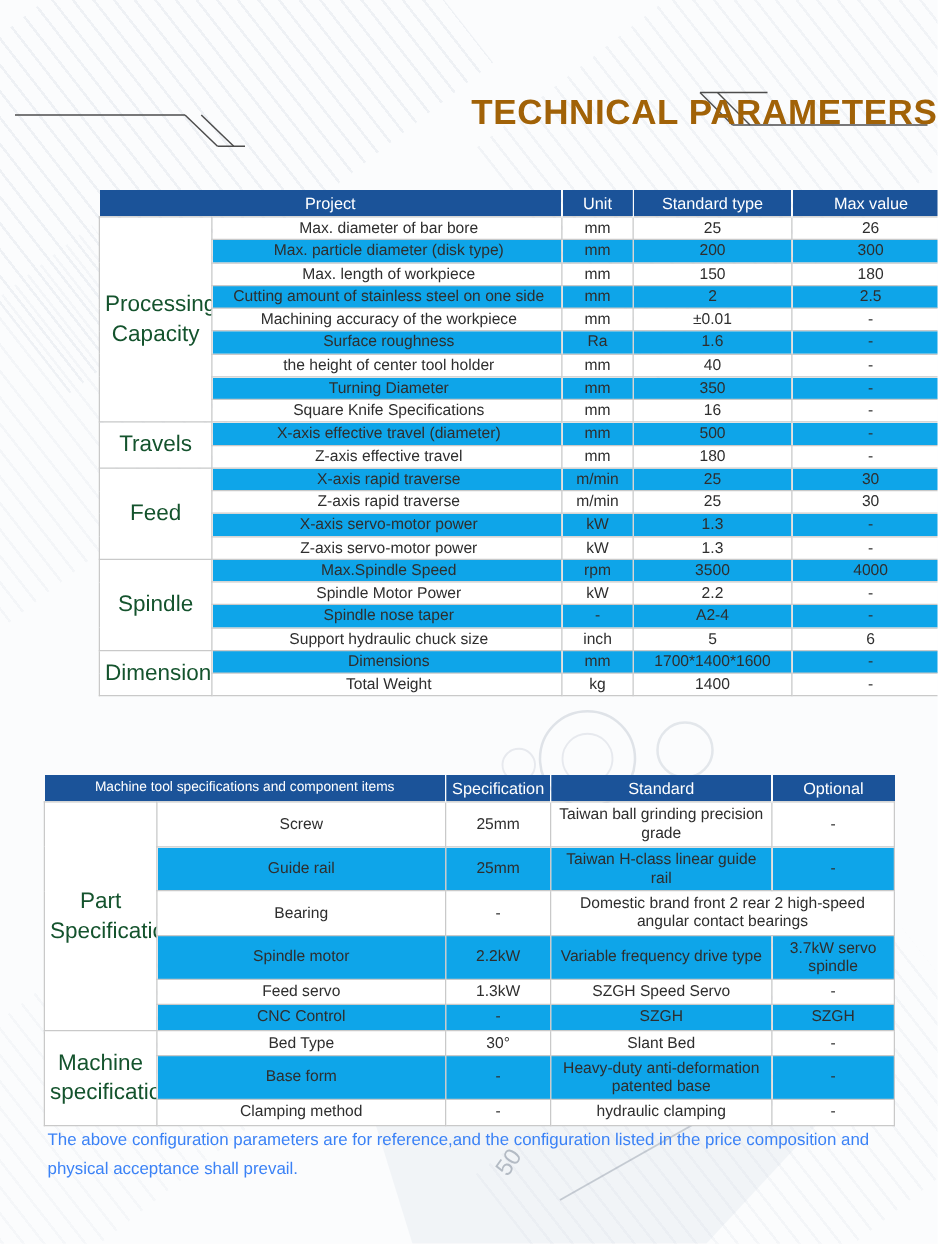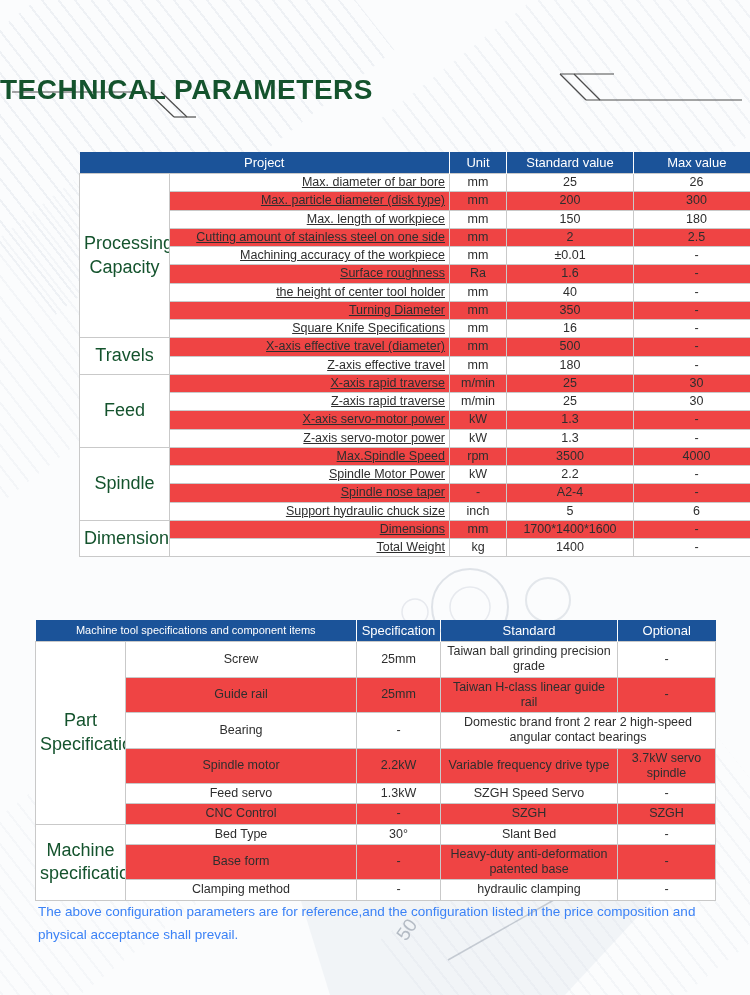--- a/index.html
+++ b/index.html
@@ -15,40 +15,40 @@
   .hatch.h1{top:-50px; left:-70px; width:430px; height:260px; transform:rotate(-38deg);}
   .hatch.h2{top:-40px; right:-90px; width:430px; height:240px; transform:rotate(-38deg); opacity:.8;}
   .hatch.h3{top:250px; left:-130px; width:300px; height:210px; transform:rotate(-38deg); opacity:.6;}
   .hatch.h4{bottom:-30px; right:-50px; width:390px; height:230px; transform:rotate(-38deg); opacity:.6;}
   .hatch.h5{bottom:10px; left:-90px; width:300px; height:190px; transform:rotate(-38deg); opacity:.5;}
   svg.bg-decor{position:absolute; left:0; top:0; pointer-events:none;}
   
   svg.title-decor{position:absolute; left:0; top:55px;}
   .title{
     position:absolute; top:74px; left:0; width:750px; margin:0;
-    text-align:left; font-size:28px; font-weight:bold; letter-spacing:.5px;
-    color:#14532d;
+    text-align:right; font-size:28px; font-weight:bold; letter-spacing:.5px;
+    color:#a16207;
   }
   
   .tbl{position:absolute; left:35px;}
   .tbl1{top:152px;padding-left:44px;}
   .tbl2{top:620px;}
   table{border-collapse:collapse; table-layout:fixed; width:680px; font-size:12.5px;}
   td,th{border:1px solid #c9c9c9; text-align:center; line-height:1.22; padding:2px 4px; overflow:hidden;}
   thead th{
     background:#1b5399; color:#fff; font-weight:normal; font-size:13px;
     border:none; border-left:1px solid rgba(255,255,255,.35); height:17px; padding:2px 3px;
   }
   thead th:first-child{border-left:none;}
   .tbl2 thead th.wide{font-size:11px; white-space:nowrap;}
   td{background:#fff;}
-  tr.alt td{background:#ef4444;}
+  tr.alt td{background:#0ea5e9;}
   td.group{background:#fff !important; font-size:18px; color:#14532d; line-height:1.3;}
   .tbl1 td{height:15px; padding:1px 4px;}
-  .tbl1 td.project{text-align:right; padding-left:7px;text-decoration:underline;}
+  .tbl1 td.project{text-align:center; padding-left:7px;}
   
   .footnote{
     position:absolute; left:38px; top:901px; width:676px; margin:0;
     font-size:13.5px; line-height:1.7; color:#3b82f6;
   }
 </style>
 </head>
 <body>
 
 <div class="page">
@@ -88,21 +88,21 @@
           <col style="width:90px">
           <col style="width:280px">
           <col style="width:57px">
           <col style="width:127px">
           <col style="width:126px">
         </colgroup>
       <thead>
         <tr>
           <th colspan="2">Project</th>
           <th>Unit</th>
-          <th>Standard value</th>
+          <th>Standard type</th>
           <th>Max value</th>
         </tr>
       </thead>
       <tbody id="spec-body">
           <tr>
             <td class="group" rowspan="9">Processing Capacity</td>
             <td class="project">Max. diameter of bar bore</td>
             <td class="unit">mm</td>
             <td class="standard">25</td>
             <td class="max">26</td>

